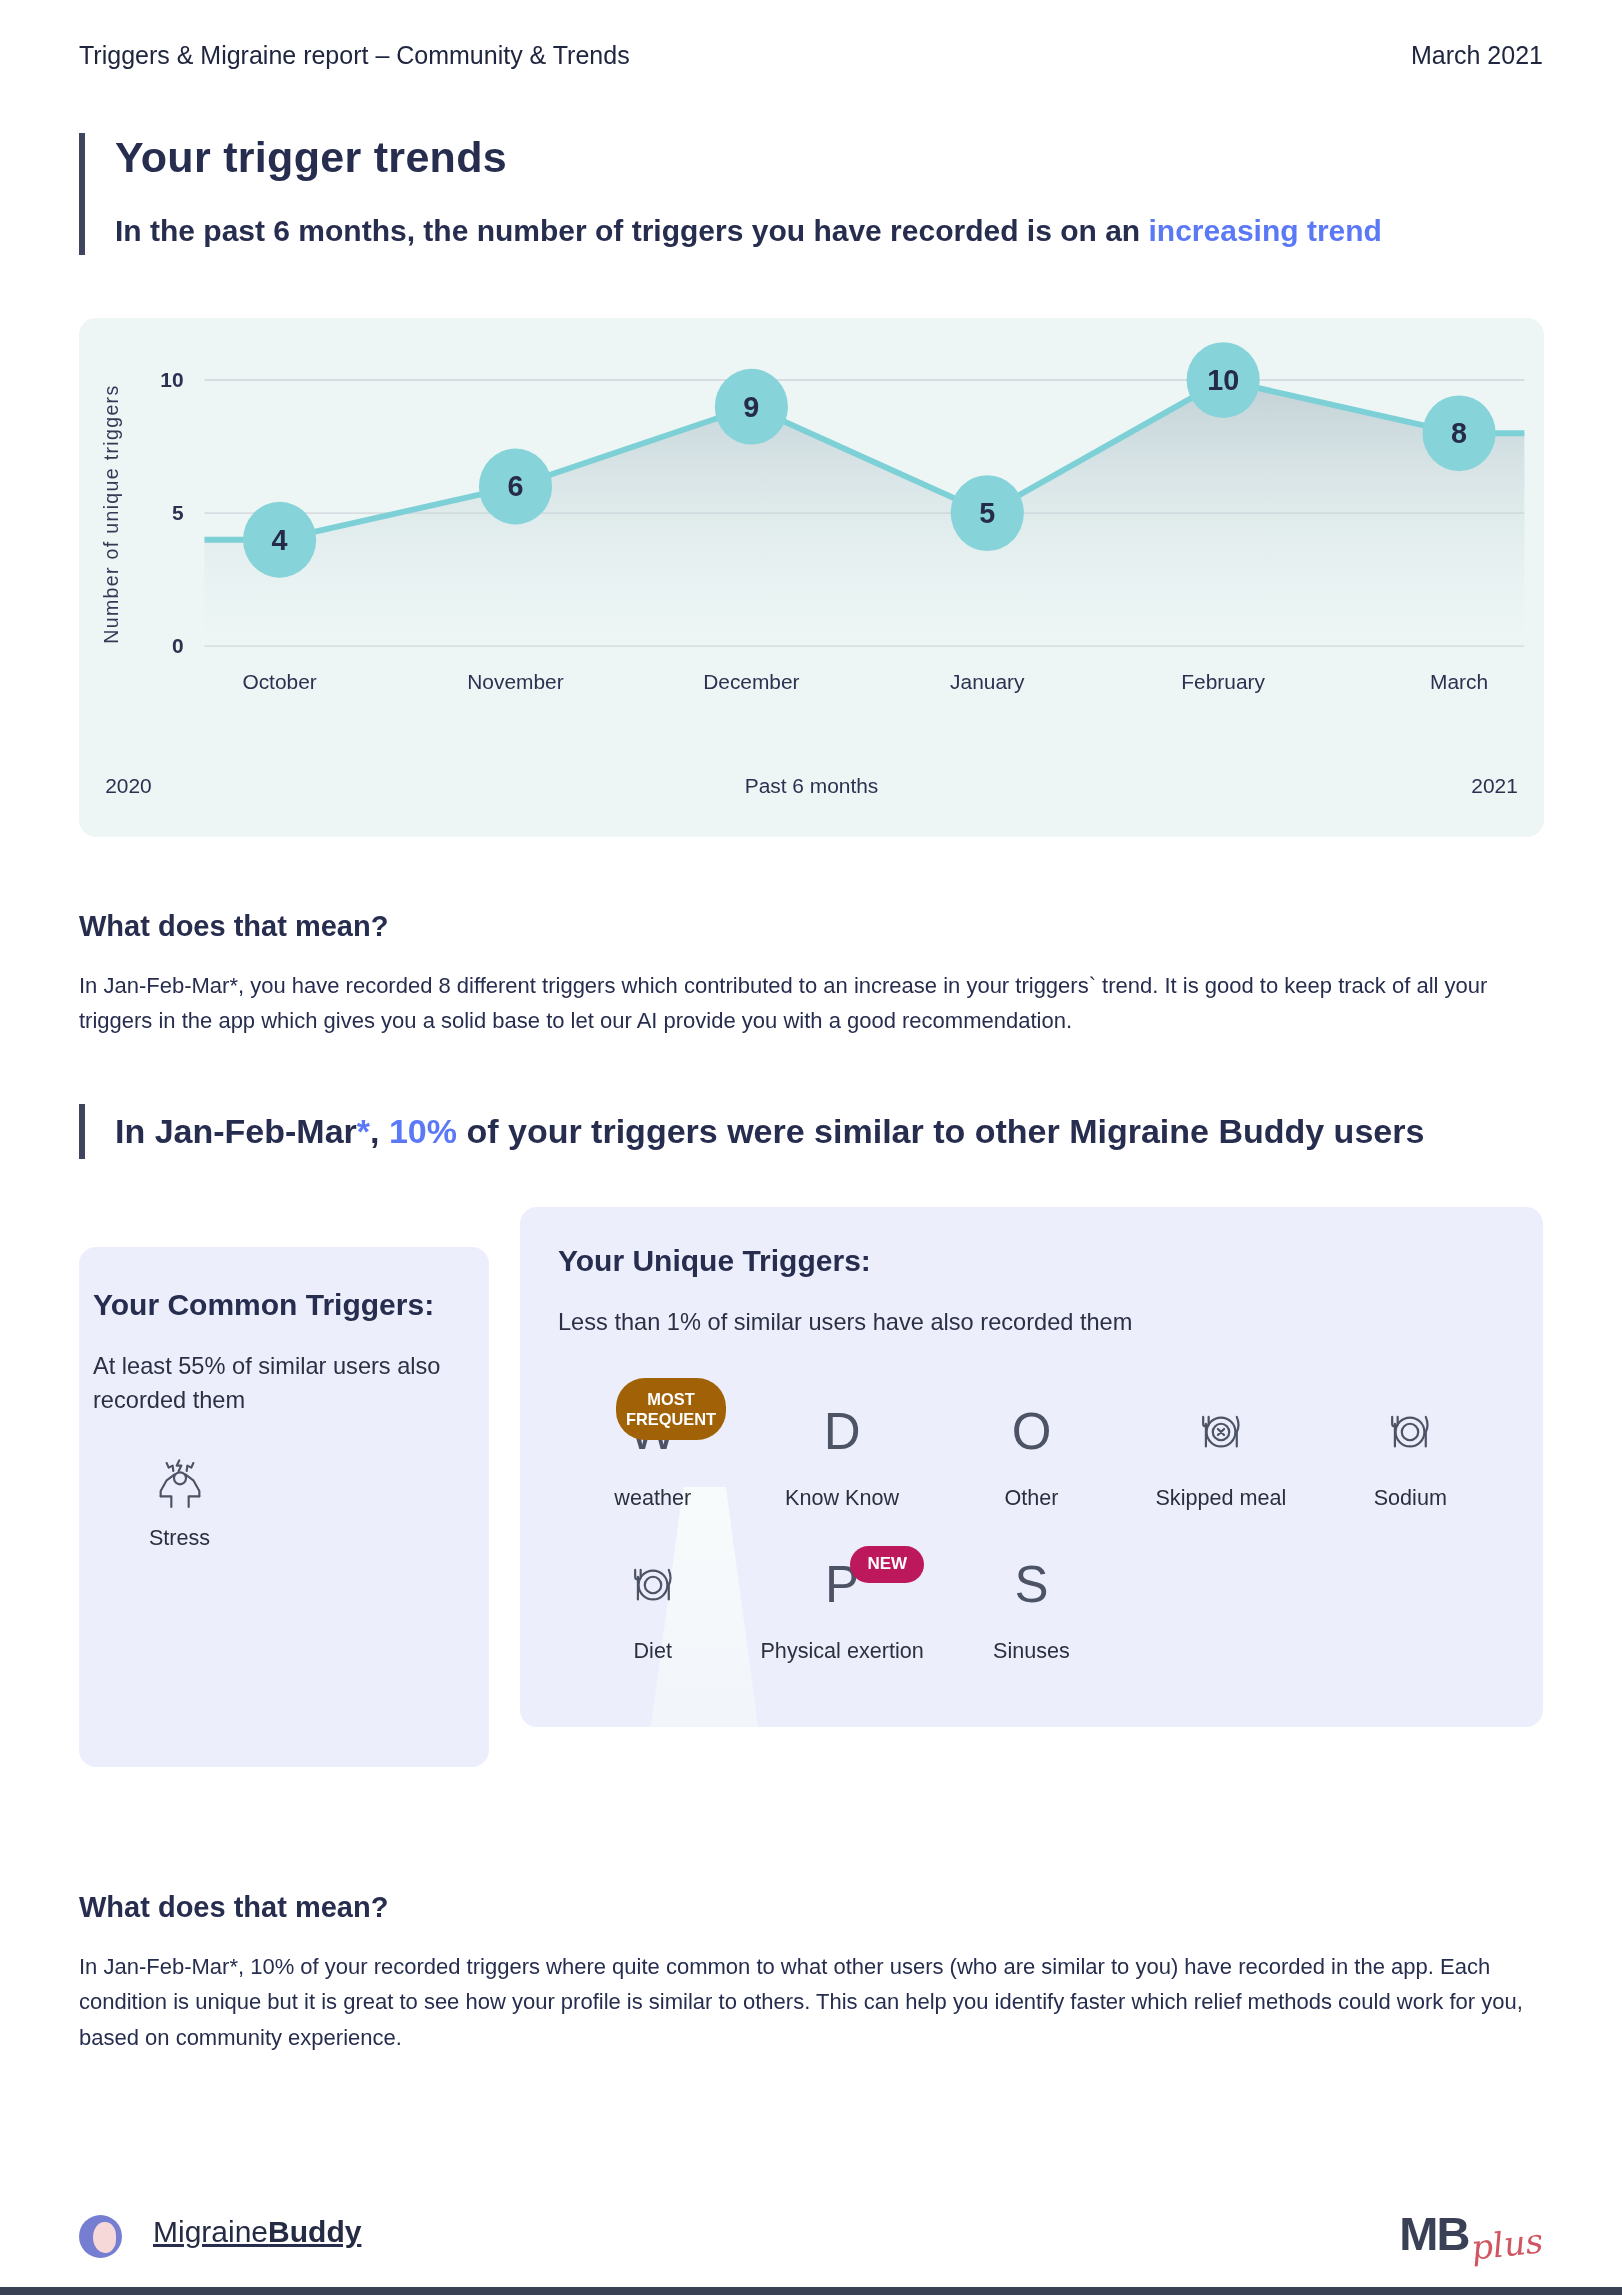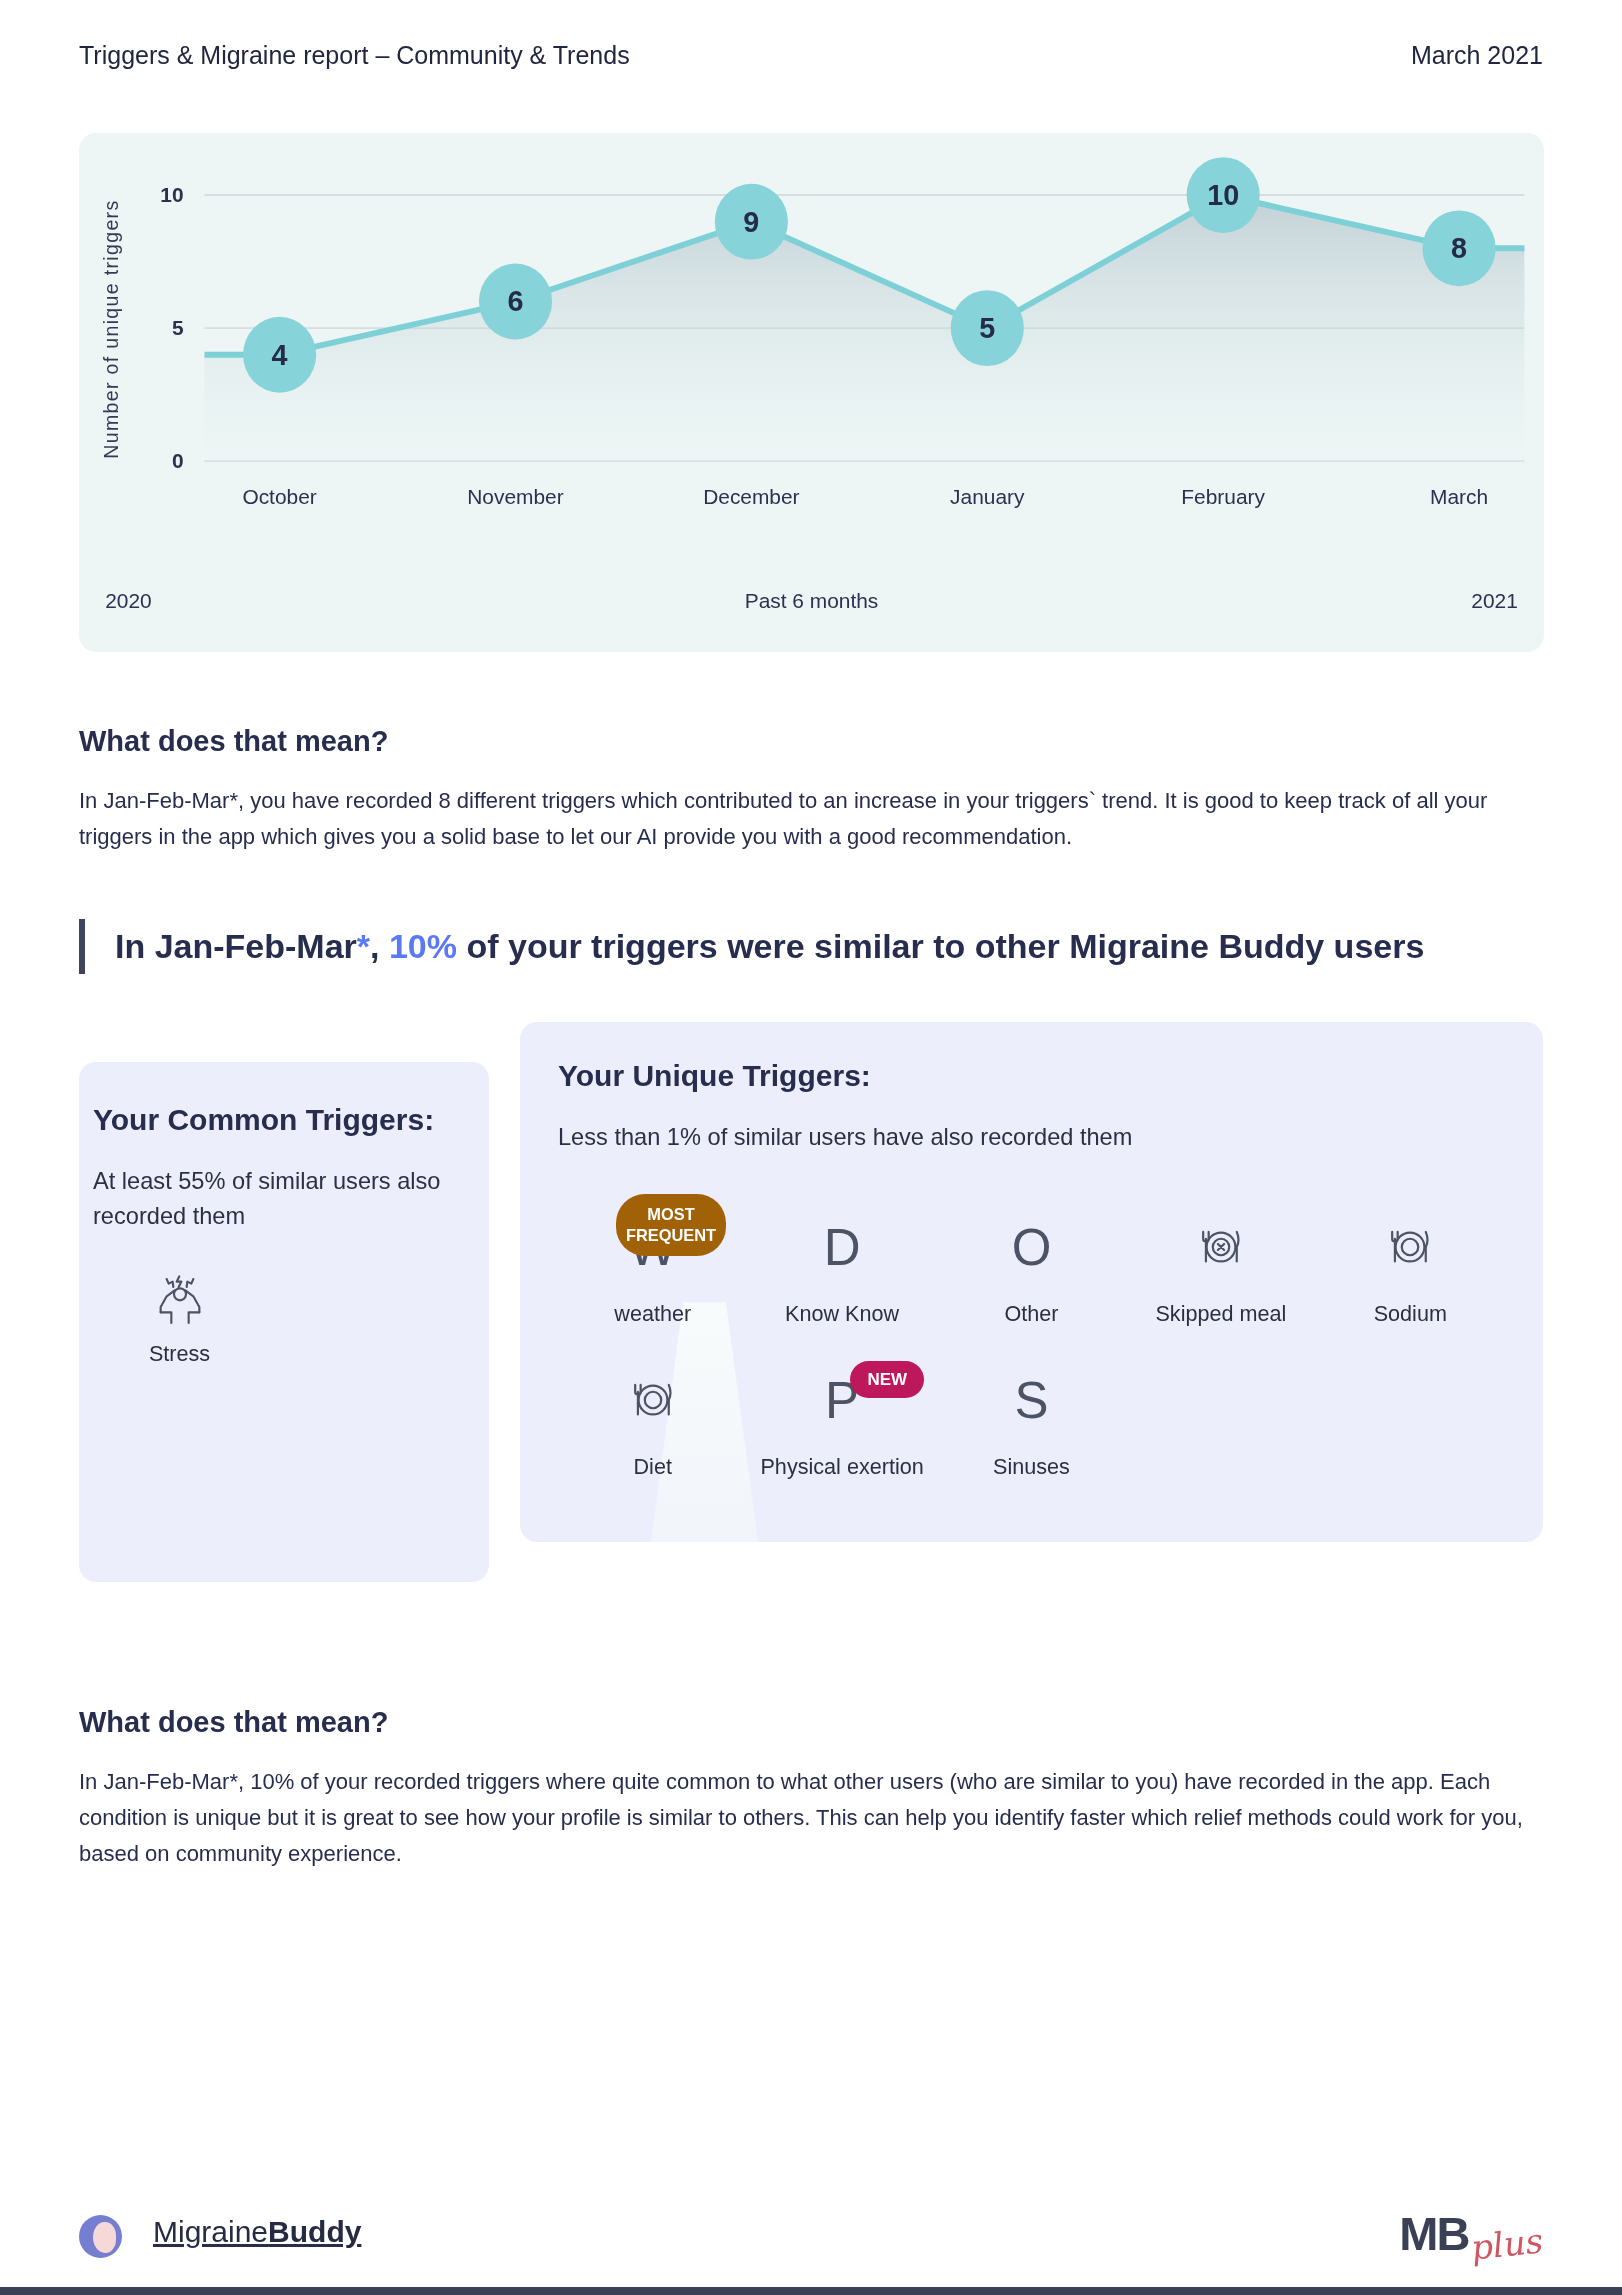--- a/index.html
+++ b/index.html
@@ -77,20 +77,22 @@
 <body>
 
 <div class="page">
 
   <div class="top-header">
     <span>Triggers &amp; Migraine report – Community &amp; Trends</span>
     <span>March 2021</span>
   </div>
 
   <div class="hero">
+    <h1>Your trigger trends</h1>
+    <div class="sub"><span>In the past 6 months, the number of triggers you have recorded is on an </span><span class="accent">increasing trend</span></div>
   </div>
 
   <div class="chart-card">
     <svg id="chart" viewBox="0 0 2242 794" preserveAspectRatio="none">
       <defs>
         <linearGradient id="areaGrad" x1="0" y1="0" x2="0" y2="1">
           <stop offset="0" stop-color="#9fb3bd" stop-opacity="0.55"></stop>
           <stop offset="1" stop-color="#edf6f5" stop-opacity="0.15"></stop>
         </linearGradient>
       </defs>

